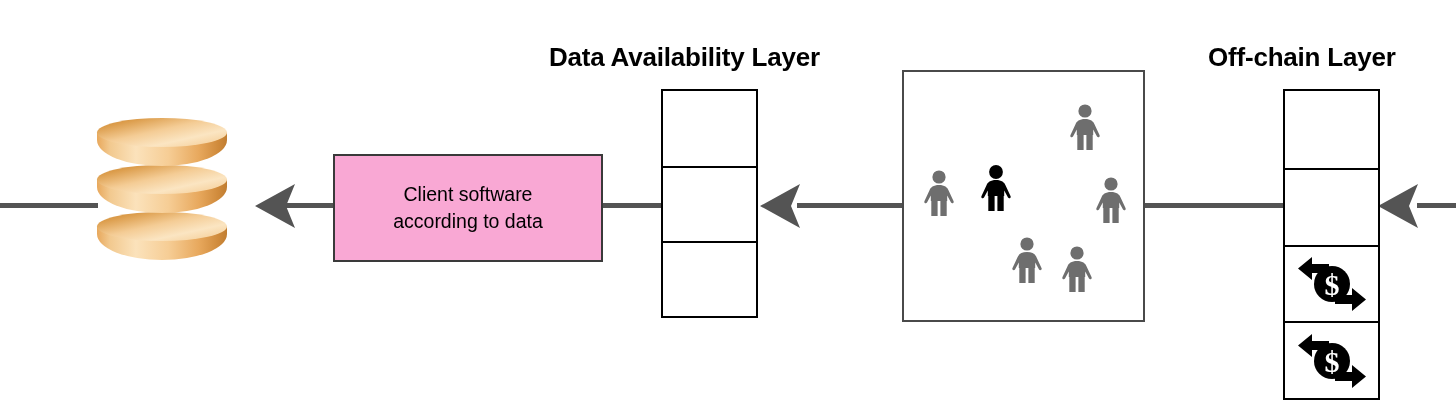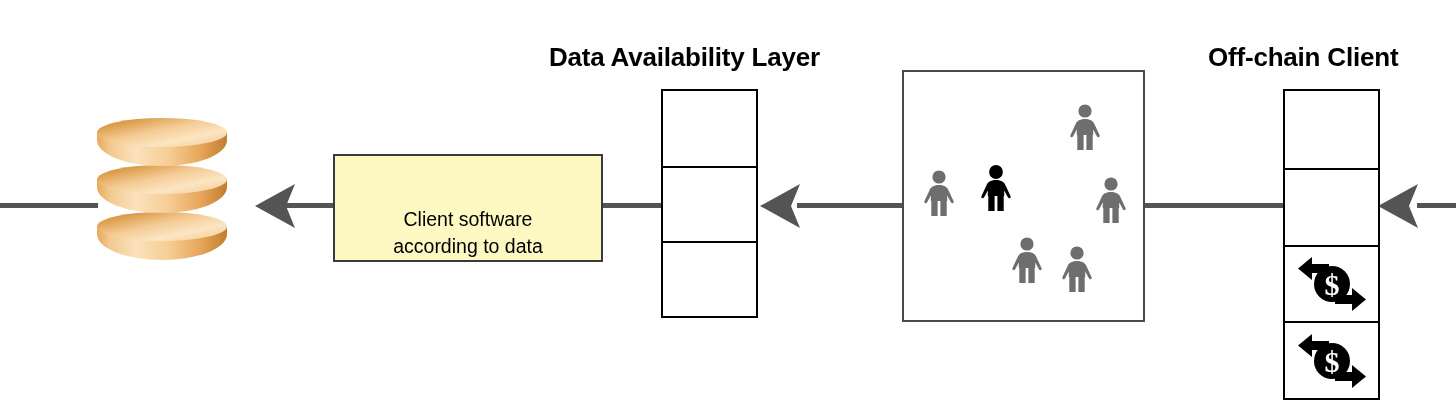--- a/index.html
+++ b/index.html
@@ -89,24 +89,24 @@
   .disc.d3 { top: 94px; }
 
   
   #client-box {
     position: absolute;
     left: 333px;
     top: 154px;
     width: 270px;
     height: 108px;
     border: 2px solid #3a3a3a;
-    background: #fef9c3;
+    background: #f9a8d4;
     box-sizing: border-box;
     display: flex;
-    align-items: flex-end;
+    align-items: center;
     justify-content: center;
   }
   #client-box .lines {
     text-align: center;
     font-size: 19.5px;
     line-height: 27px;
     color: #000000;
   }
 
   
@@ -268,21 +268,21 @@
 
     <svg class="person" style="left:156px; top:174px;" viewBox="0 0 34 46">
       <circle cx="17" cy="7" r="6.6" fill="#6e6e6e"></circle>
       <path d="M17,15 C22.5,15 25.6,17.4 26.6,20.6 L31.6,31.2 C32.3,32.9 30,34.2 29,32.5 L25.2,25.4 L25.2,31 L8.8,31 L8.8,25.4 L5,32.5 C4,34.2 1.7,32.9 2.4,31.2 L7.4,20.6 C8.4,17.4 11.5,15 17,15 Z" fill="#6e6e6e"></path>
       <rect x="9.3" y="30" width="6.3" height="16" fill="#6e6e6e"></rect>
       <rect x="18.4" y="30" width="6.3" height="16" fill="#6e6e6e"></rect>
     </svg>
 
   </div>
 
-  <div class="title" style="left:1208px; top:42px;">Off-chain Client</div>
+  <div class="title" style="left:1208px; top:42px;">Off-chain Layer</div>
 
   <div id="offchain-stack" class="block-stack">
     <div class="block-cell"></div>
     <div class="block-cell"></div>
 
     <div class="block-cell">
       <svg class="tx-icon" viewBox="0 0 72 62">
         <path d="M16,4 L16,11 L33,11 L33,20 L16,20 L16,27 L2,15.5 Z" fill="#000000"></path>
         <path d="M56,58 L56,51 L39,51 L39,42 L56,42 L56,35 L70,46.5 Z" fill="#000000"></path>
         <circle cx="36" cy="31" r="18" fill="#000000"></circle>

